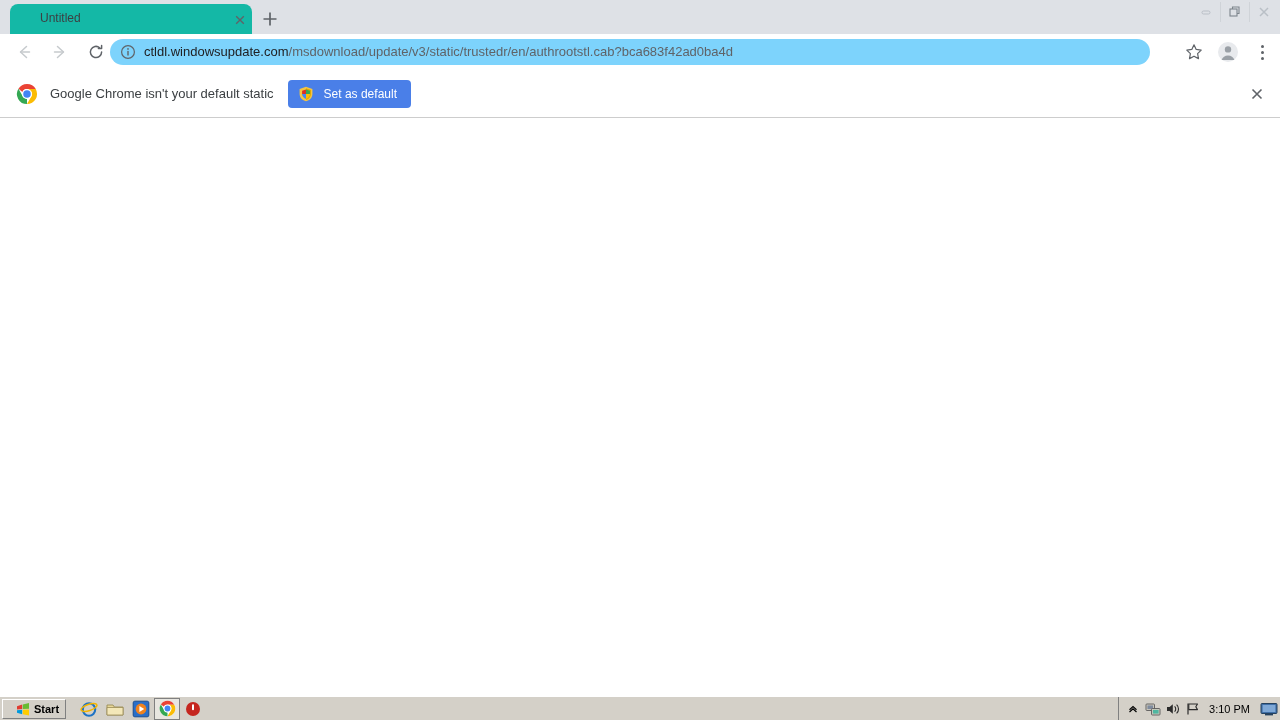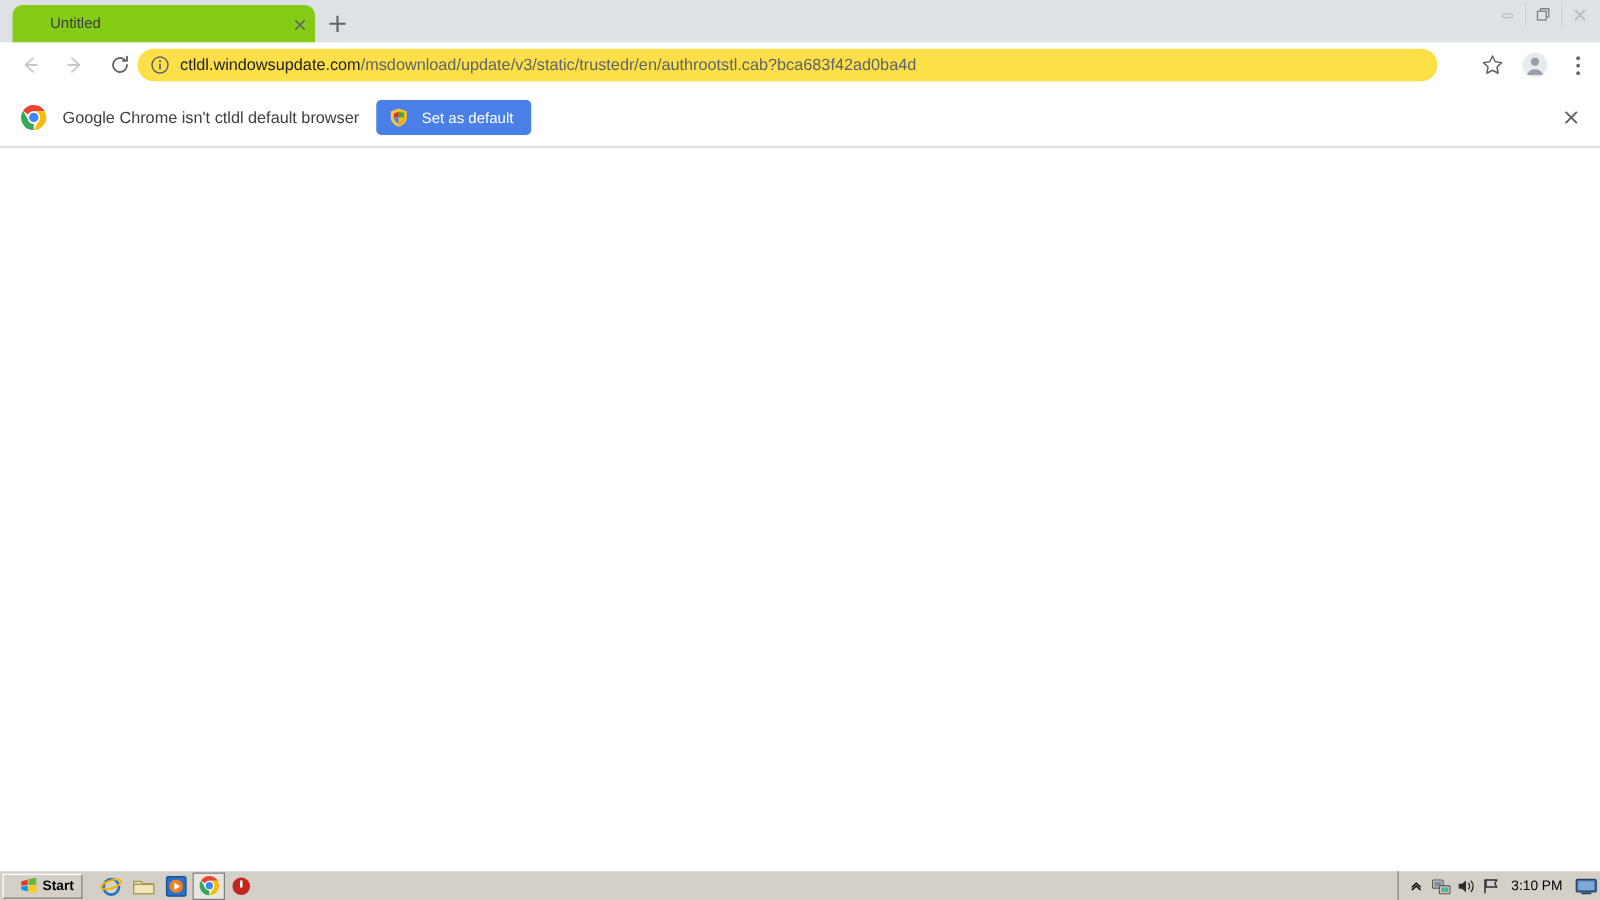--- a/index.html
+++ b/index.html
@@ -11,21 +11,21 @@
   }
   #app { position: relative; width: 1280px; height: 720px; }
 
   
   .tabstrip {
     position: absolute; left: 0; top: 0; width: 1280px; height: 34px;
     background: #dee1e6;
   }
   .tab {
     position: absolute; left: 10px; top: 4px; width: 242px; height: 30px;
-    background: #84cc16;
+    background: #14b8a6;
     border-radius: 8px 8px 0 0;
     display: flex; align-items: center;
   }
   .tab-title {
     position: absolute; left: 30px; top: 7px;
     font-size: 12px; color: #3c4043;
     white-space: nowrap; overflow: hidden; max-width: 170px;
   }
   .tab-close {
     position: absolute; left: 222px; top: 8px;
@@ -55,21 +55,21 @@
     display: flex; align-items: center;
   }
   .nav-btn {
     width: 28px; height: 28px; margin-left: 8px;
     display: flex; align-items: center; justify-content: center;
   }
   .nav-btn.first { margin-left: 10px; }
   .omnibox {
     position: absolute; left: 110px; top: 5px;
     width: 1040px; height: 26px;
-    background: #fde047;
+    background: #7dd3fc;
     border-radius: 13px;
     display: flex; align-items: center;
   }
   .info-icon { margin-left: 10px; width: 16px; height: 16px; flex: 0 0 16px; }
   .url {
     margin-left: 8px;
     font-size: 13px; line-height: 16px;
     white-space: nowrap; overflow: hidden;
     color: #5f6368;
   }
@@ -264,21 +264,21 @@
       <svg width="22" height="22" viewBox="0 0 48 48" aria-hidden="true">
         <circle cx="24" cy="24" r="22" fill="#ffffff"></circle>
         <path d="M24 2 A22 22 0 0 1 43.1 13.1 L24 13.1 A10.9 10.9 0 0 0 14.1 19.4 L5.3 12.4 A22 22 0 0 1 24 2 Z" fill="#ea4335"></path>
         <path d="M43.1 13.1 A22 22 0 0 1 24 46 L33.4 29.4 A10.9 10.9 0 0 0 33.4 18.6 L24 13.1 Z" fill="#fbbc05" transform="rotate(0 24 24)"></path>
         <path d="M24 46 A22 22 0 0 1 5.3 12.4 L14.6 29 A10.9 10.9 0 0 0 24 35.1 Z" fill="#34a853"></path>
         <circle cx="24" cy="24" r="11" fill="#ffffff"></circle>
         <circle cx="24" cy="24" r="8.2" fill="#4285f4"></circle>
       </svg>
     </span>
 
-    <span class="infobar-text">Google Chrome isn't ctldl default browser</span>
+    <span class="infobar-text">Google Chrome isn't your default static</span>
 
     <div class="set-default-btn">
       <span class="sd-shield">
         <svg width="16" height="16" viewBox="0 0 16 16" aria-hidden="true">
           <path d="M8 0.8 L14.4 3 V8 C14.4 11.7 11.6 14.3 8 15.3 C4.4 14.3 1.6 11.7 1.6 8 V3 Z" fill="#f5c542"></path>
           <path d="M8 2.2 L13 3.9 V8 C13 11 10.8 13.2 8 14 Z" fill="#e0a800"></path>
           <path d="M8 3.4 L4.1 4.7 V7.9 h3.9 Z" fill="#d93025"></path>
           <path d="M8 3.4 L11.9 4.7 V7.9 H8 Z" fill="#34a853"></path>
           <path d="M4.1 7.9 H8 v5.1 C6 12.3 4.6 10.6 4.1 8.6 Z" fill="#4285f4"></path>
           <path d="M11.9 7.9 H8 v5.1 c2-0.7 3.4-2.4 3.9-4.4 Z" fill="#fbbc05"></path>

